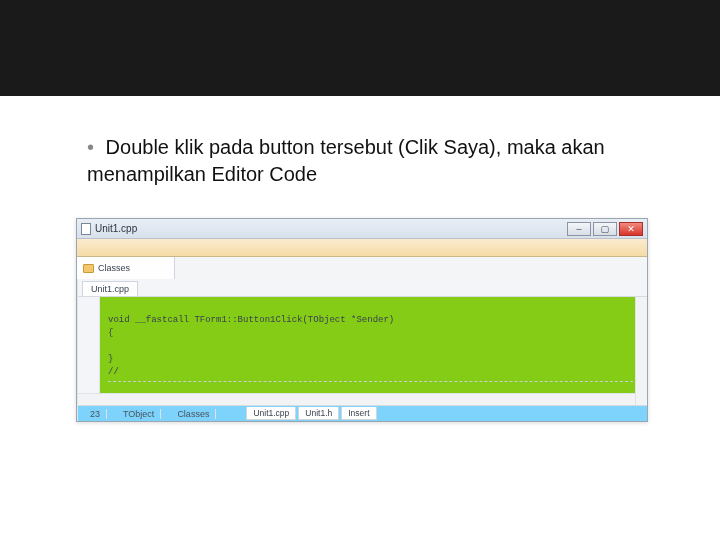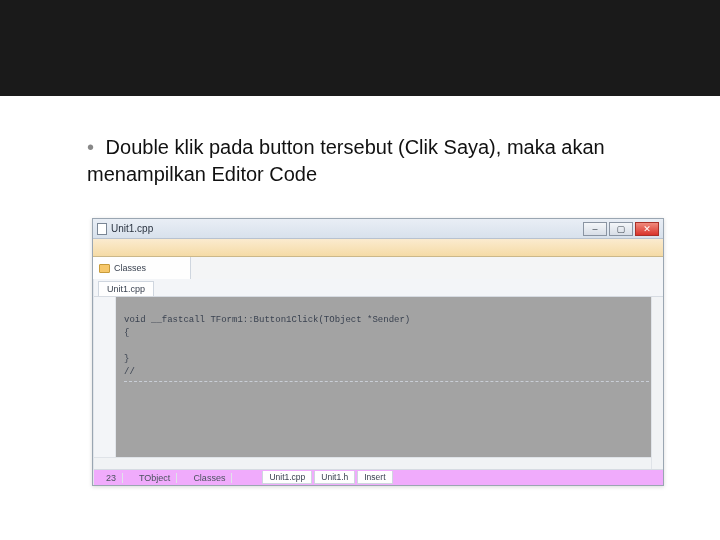--- a/index.html
+++ b/index.html
@@ -27,26 +27,25 @@
   }
   .bullet-text .bullet {
     color: #888;
     margin-right: 6px;
   }
   .screenshot {
     position: absolute;
     top: 218px;
     left: 76px;
     width: 572px;
-    height: 268px;
+    height: 204px;
     border: 1px solid #9aa6b2;
     background: #f4f5f6;
     box-shadow: 0 1px 4px rgba(0,0,0,.15);
     overflow: hidden;
-    margin-left: 16px;
   }
   .win-titlebar {
     height: 20px;
     background: linear-gradient(#e9eef5, #d8e1ec);
     border-bottom: 1px solid #b8c2cf;
     display: flex;
     align-items: center;
     padding: 0 4px;
     justify-content: space-between;
   }
@@ -133,21 +132,21 @@
     padding: 2px 8px;
     background: #fefefe;
     border: 1px solid #cfd6df;
     border-bottom: none;
     margin-left: 4px;
     color: #3a4250;
   }
   .code-area {
     flex: 1;
     position: relative;
-    background: #a3a3a3;
+    background: #84cc16;
   }
   .gutter {
     position: absolute;
     left: 0; top: 0; bottom: 0;
     width: 22px;
     background: #f3f5f8;
     border-right: 1px solid #e2e6eb;
   }
   .code-lines {
     position: absolute;
@@ -173,21 +172,21 @@
   }
   .scrollbar-h {
     position: absolute;
     left: 0; right: 12px; bottom: 0;
     height: 12px;
     background: #f1f3f5;
     border-top: 1px solid #dfe3e8;
   }
   .status-row {
     height: 16px;
-    background: #f0abfc;
+    background: #7dd3fc;
     border-top: 1px solid #d6dbe2;
     display: flex;
     align-items: center;
     gap: 10px;
     padding: 0 6px;
   }
   .status-cell {
     font-size: 9px;
     color: #4a525e;
     padding: 0 6px;

